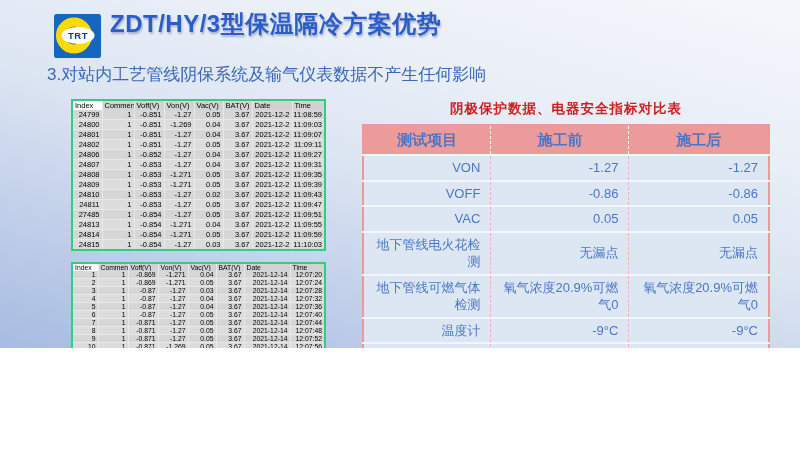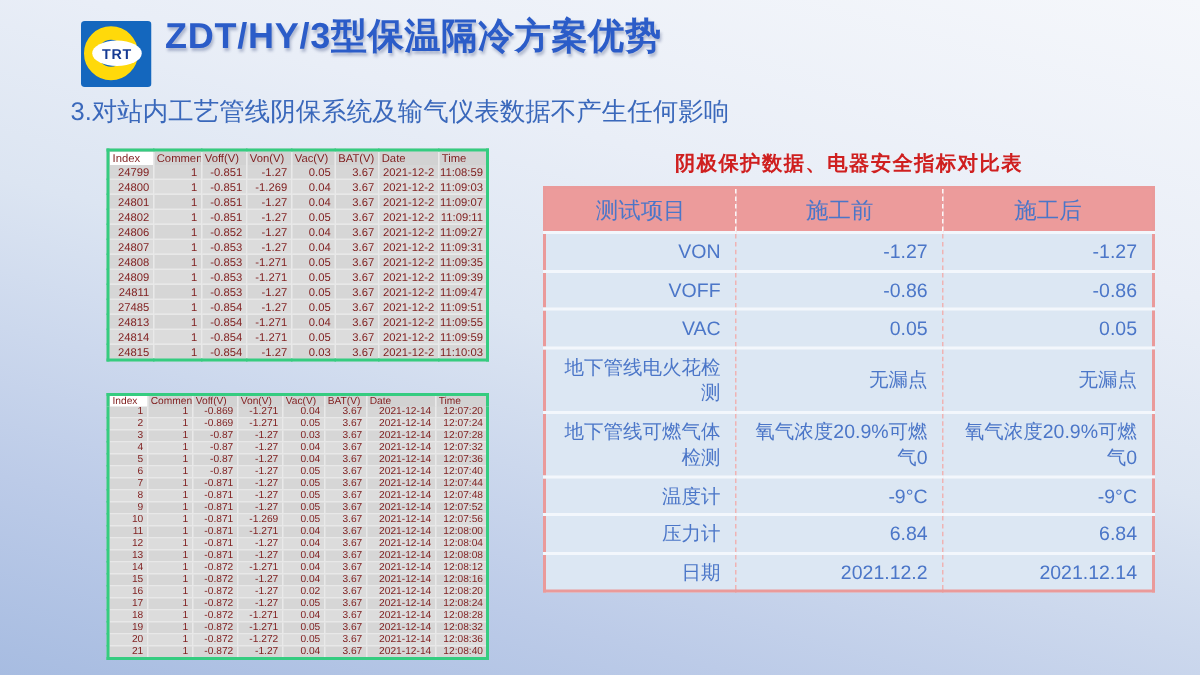--- a/index.html
+++ b/index.html
@@ -1,41 +1,41 @@
 <!DOCTYPE html>
 <html><head>
 <meta charset="utf-8">
 <style>
   * { margin:0; padding:0; box-sizing:border-box; }
   html,body { width:800px; height:450px; }
   body { font-family:"Liberation Sans","DejaVu Sans",sans-serif; }
 
   .slide {
-    position:relative; width:800px; height:450px; overflow:hidden;
+    position:relative; width:800px; height:348px; overflow:hidden;
     background:linear-gradient(195deg,#f5f7fb 0%,#e9eef7 30%,#dce5f2 50%,#bccbe8 80%,#a7bce1 100%);
   }
 
   
   .logo { position:absolute; left:54px; top:14px; width:47px; height:44px; }
   .page-title {
     position:absolute; left:110px; top:8px; font-size:24px; font-weight:700;
     color:#2b5cc8; letter-spacing:0.5px; white-space:nowrap;
     text-shadow:1px 2px 2px rgba(30,50,110,0.30);
   }
   .subtitle {
     position:absolute; left:47px; top:63px; font-size:17px; color:#3a68bb; white-space:nowrap;
   }
 
   
   .log-section { position:absolute; }
   .log1 { left:71px; top:99px;  width:255px; }
   .log2 { left:71px; top:262px; width:255px; }
   .log-section table {
     width:100%; border-collapse:collapse; table-layout:fixed;
-    background:#d6d6d6; border:2px solid #35cc80; color:#7f1d1d;
+    background:#d6d6d6; border:2px solid #35cc80; color:#000000;
   }
   .log-section th, .log-section td {
     overflow:hidden; white-space:nowrap;
     border-right:1px solid #e9e9e9;
   }
   .log-section th { text-align:left; padding:0 0 0 2px; font-weight:normal; background:#d2d2d2; }
   .log-section th:first-child { background:#ffffff; }
   .log-section td { text-align:right; padding:0 2px 0 0; }
   .log-section tbody tr:nth-child(even) { background:#dcdcdc; }
   .log-section tbody tr { border-bottom:1px solid rgba(255,255,255,0.45); }
@@ -50,21 +50,21 @@
   .compare { position:absolute; left:362px; top:100px; width:408px; }
   .compare-title {
     text-align:center; color:#cf1f1f; font-weight:bold; font-size:13.5px;
     font-family:Liberation Serif, serif; letter-spacing:1px; margin-bottom:6px;
   }
   .compare-table {
     width:100%; border-collapse:collapse; table-layout:fixed;
     border:2px solid #ea9a9a; background:#dce7f3;
   }
   .compare-table th {
-    background:#ec9b9b; color:#4b76c8; font-size:15px; font-weight:normal;
+    background:#ec9b9b; color:#4b76c8; font-size:15px; font-weight:bold;
     height:30px; border-left:1px dashed rgba(255,255,255,0.9);
   }
   .compare-table td {
     color:#4b76c8; font-size:13px; text-align:right; height:24px;
     padding:3px 10px; line-height:1.35;
     border-left:1px dashed #efb3b3; border-top:2px solid #f3f7fc;
   }
   .compare-table th:first-child, .compare-table td:first-child { border-left:none; }
   .cc1{width:31.5%} .cc2{width:34%} .cc3{width:34.5%}
 </style>
@@ -181,20 +181,30 @@
             <td>24809</td>
             <td>1</td>
             <td>-0.853</td>
             <td>-1.271</td>
             <td>0.05</td>
             <td>3.67</td>
             <td>2021-12-2</td>
             <td>11:09:39</td>
           </tr>
           <tr>
+            <td>24810</td>
+            <td>1</td>
+            <td>-0.853</td>
+            <td>-1.27</td>
+            <td>0.02</td>
+            <td>3.67</td>
+            <td>2021-12-2</td>
+            <td>11:09:43</td>
+          </tr>
+          <tr>
             <td>24811</td>
             <td>1</td>
             <td>-0.853</td>
             <td>-1.27</td>
             <td>0.05</td>
             <td>3.67</td>
             <td>2021-12-2</td>
             <td>11:09:47</td>
           </tr>
           <tr>

